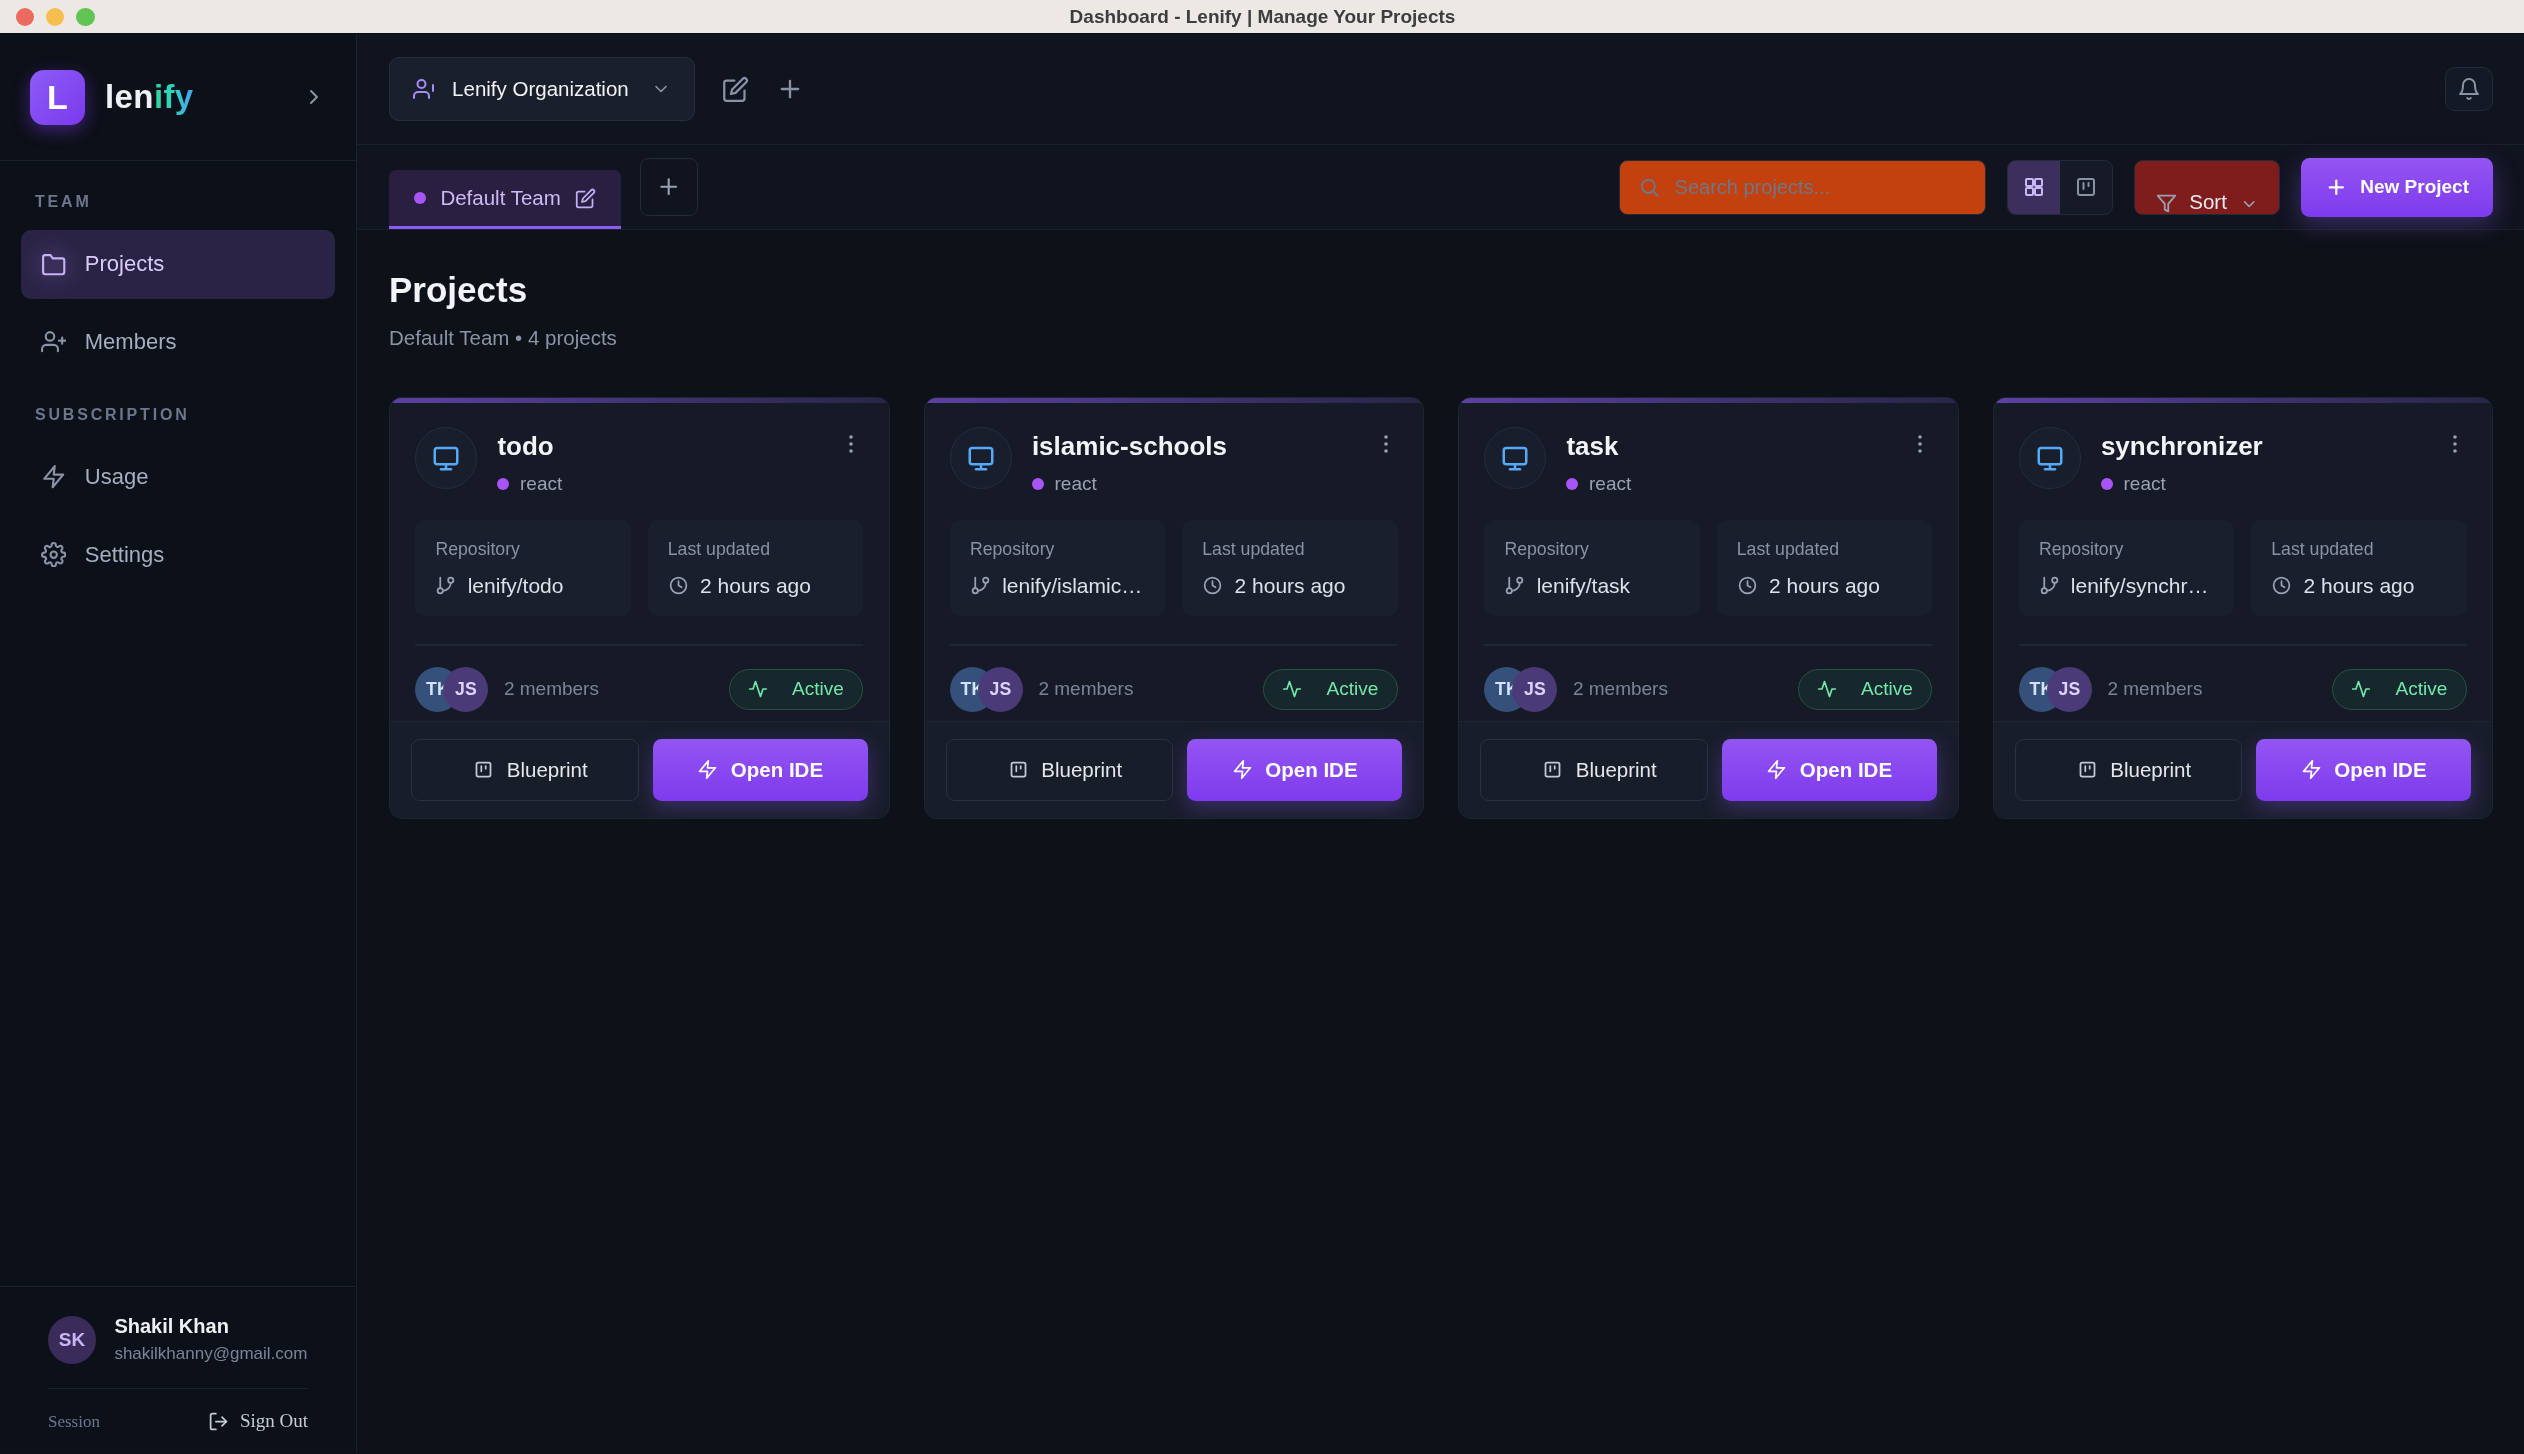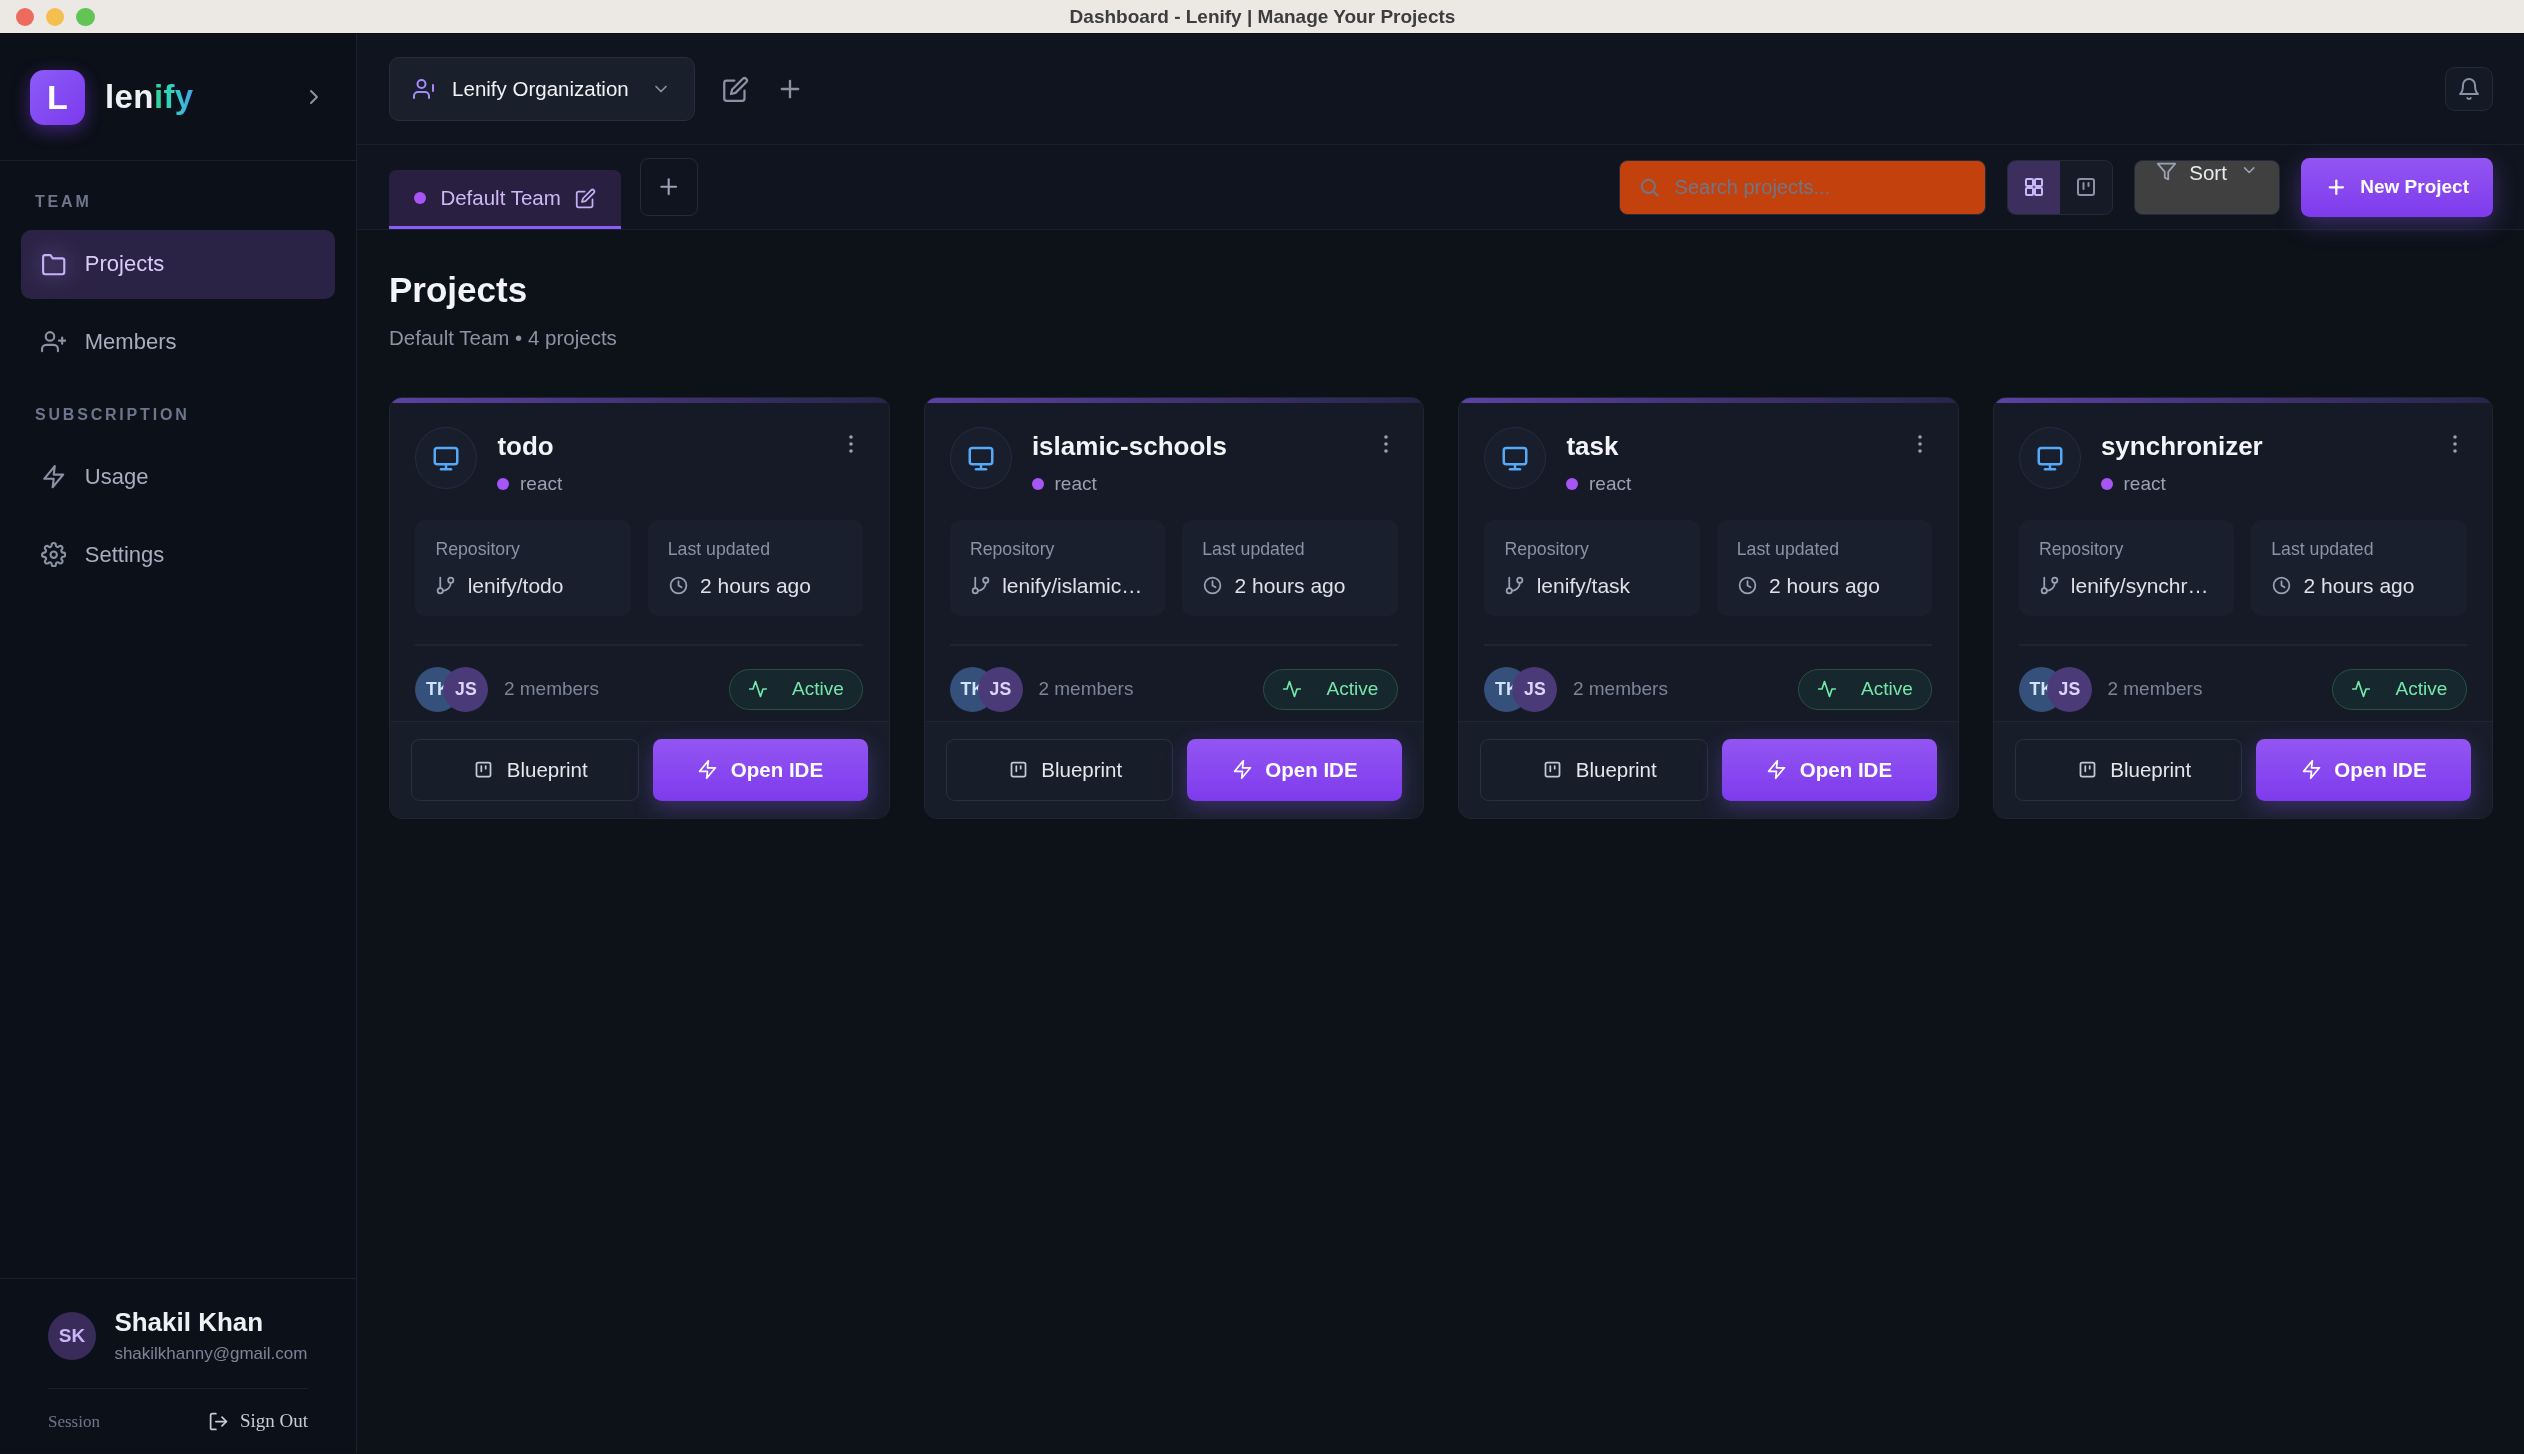--- a/index.html
+++ b/index.html
@@ -67,21 +67,21 @@
 
   .sidebar-spacer { flex: 1; }
 
   .user-box { border-top: 1.4px solid #1a202d; padding: 28px 48px 21px; }
   .user-row { display: flex; align-items: center; gap: 18.4px; }
   .avatar-sk {
     width: 48px; height: 48px; border-radius: 50%; flex: none;
     background: #3a2c5a; color: #c9b4f5; font-size: 19px; font-weight: 700;
     display: flex; align-items: center; justify-content: center;
   }
-  .user-name { font-size: 26px; font-weight: 600; color: #eef0f4; }
+  .user-name { font-size: 20px; font-weight: 600; color: #eef0f4; }
   .user-email { font-size: 17px; color: #7c8498; margin-top: 5.6px; }
   .session-row {
     display: flex; align-items: flex-end; justify-content: space-between;
     border-top: 1.4px solid #1a202d; margin-top: 24px; padding-top: 21px; font-family: Liberation Serif, serif;
   }
   .session-label { font-size: 17px; color: #6d768c; }
   .signout-btn {
     display: flex; align-items: center; gap: 11.3px;
     background: none; border: none; cursor: pointer;
     color: #c6ccd8; font-size: 19px; font-family: inherit;
@@ -140,22 +140,22 @@
   .view-toggle {
     display: flex; height: 55px; border: 1.4px solid #232a3a; border-radius: 8.5px;
     background: #151a26; overflow: hidden;
   }
   .vt-btn {
     width: 52px; border: none; background: transparent; color: #8a92a5;
     display: flex; align-items: center; justify-content: center; cursor: pointer;
   }
   .vt-btn.active { background: #3c2f5e; color: #c9b8f8; }
   .sort-btn {
-    height: 55px; display: flex; align-items: flex-start; gap: 12.7px; padding: 0 21px;
-    background: #404040; border: 1.4px solid #232a3a; border-radius: 8.5px;
+    height: 55px; display: flex; align-items: flex-end; gap: 12.7px; padding: 0 21px;
+    background: #7f1d1d; border: 1.4px solid #232a3a; border-radius: 8.5px;
     color: #e8eaee; font-size: 20.5px; font-family: inherit; cursor: pointer;
   }
   .sort-btn .funnel, .sort-btn .chev { color: #9aa1b2; }
   .new-project-btn {
     height: 59px; display: flex; align-items: center; gap: 12.7px; padding: 0 24px;
     border: none; border-radius: 8.5px;
     background: linear-gradient(180deg, #9355f2, #7e3bed);
     color: #fff; font-size: 19px; font-weight: 600; font-family: inherit; cursor: pointer;
     box-shadow: 0 7px 24px rgba(139,92,246,.35);
   }

